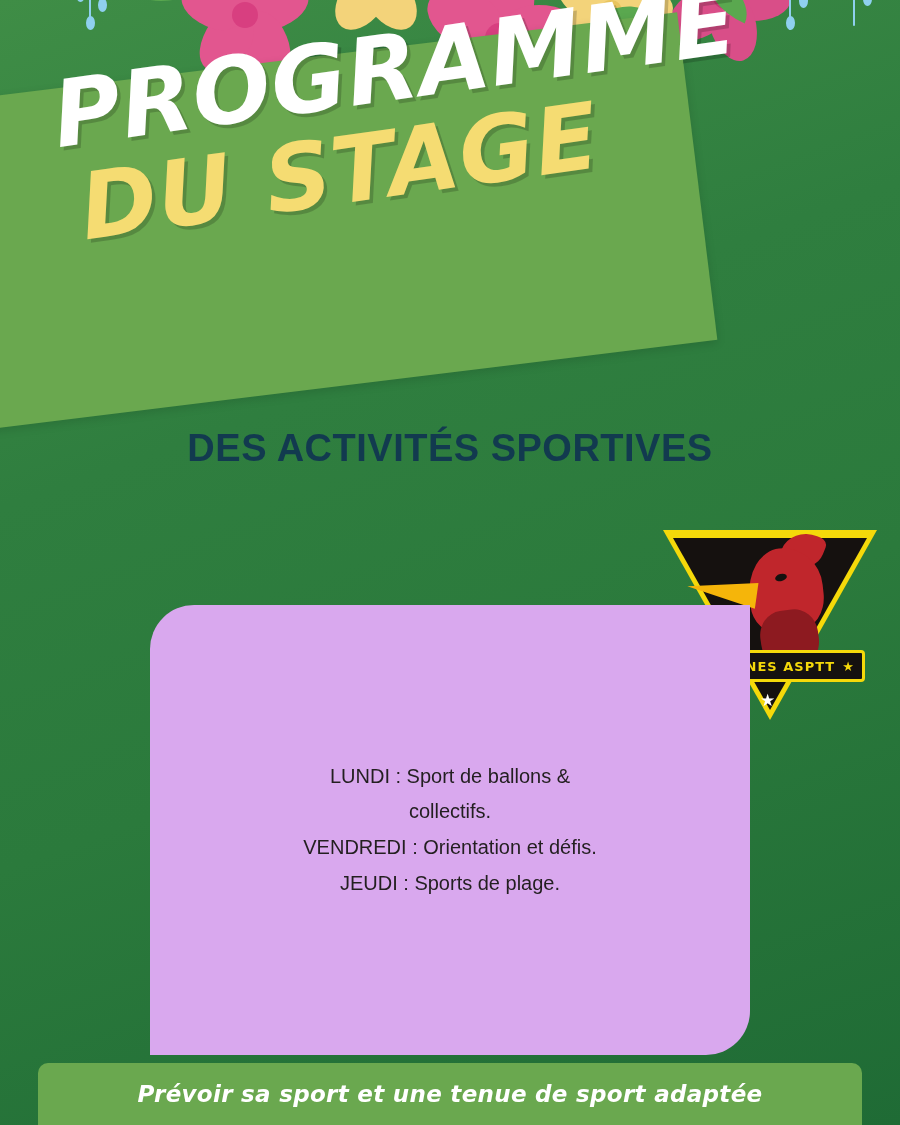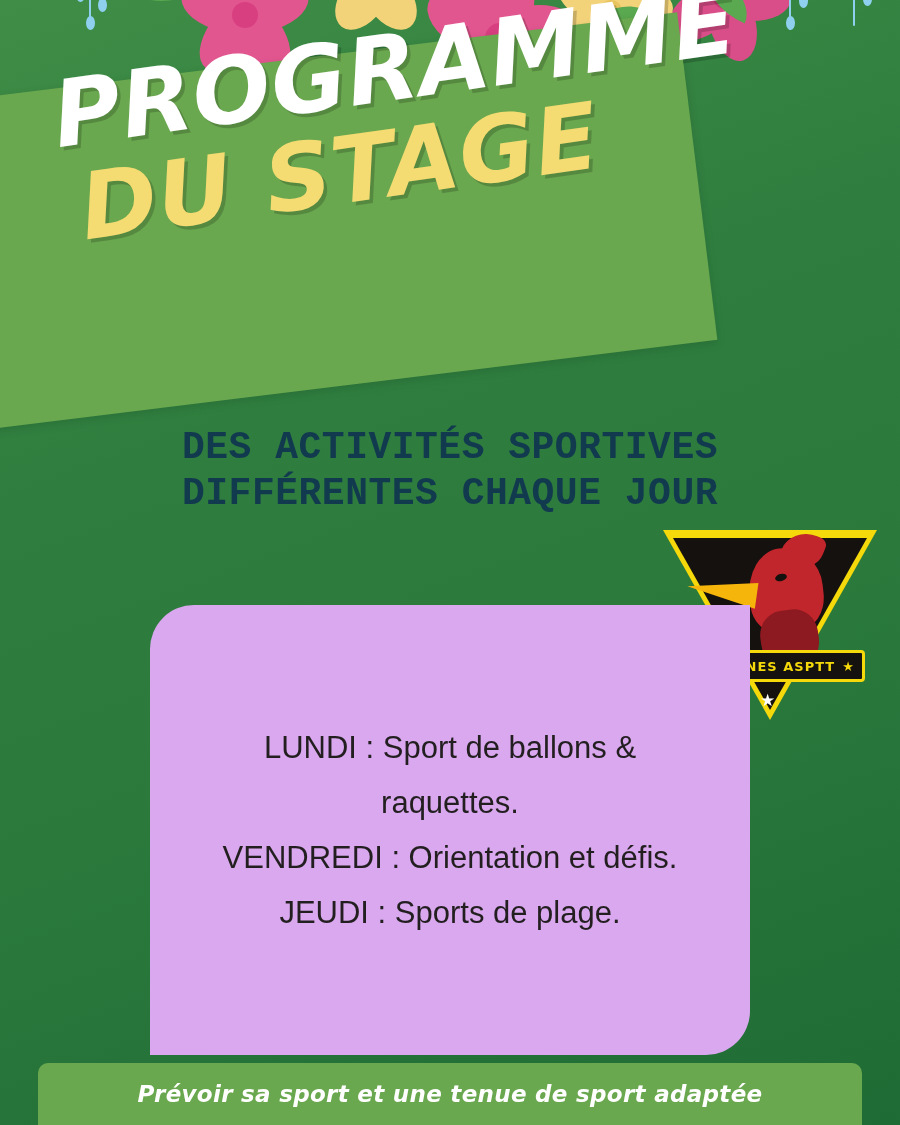--- a/index.html
+++ b/index.html
@@ -125,21 +125,21 @@
     top: 425px;
     width: 900px;
     text-align: center;
     color: #123a4f;
     font-family: "Liberation Sans", sans-serif;
     font-weight: bold;
     font-size: 38px;
     line-height: 1.22;
     letter-spacing: 0.5px;
   }
-  .headline div { padding: 0 40px; font-family: Liberation Mono, monospace; }
+  .headline div { padding: 0 40px; }
 
   
   .logo {
     position: absolute;
     right: 22px;
     top: 530px;
     width: 215px;
     height: 215px;
   }
   .logo .tri {
@@ -267,21 +267,21 @@
     border-radius: 44px 0 44px 0;
     display: flex;
     align-items: center;
     justify-content: center;
   }
   .card-list {
     width: 560px;
     text-align: center;
     color: #231f20;
     font-family: "Liberation Sans", sans-serif;
-    font-size: 31px;
+    font-size: 20px;
     line-height: 1.78;
   }
   .card-list div { padding: 0 6px; }
 
   
   .footer {
     position: absolute;
     left: 38px;
     bottom: 0;
     width: 824px;
@@ -381,21 +381,20 @@
 
   <div class="title-panel"></div>
 
   <div class="title-stack">
     <div class="title-main">PROGRAMME</div>
     <div class="title-sub">DU STAGE</div>
   </div>
 
   <div class="headline">
     <div>DES ACTIVITÉS SPORTIVES</div>
-    <div>DIFFÉRENTES CHAQUE JOUR</div>
   </div>
 
   <div class="logo">
     <div class="tri"></div>
     <div class="tri-inner"></div>
     <div class="bird-crest"></div>
     <div class="bird-head"></div>
     <div class="bird-neck"></div>
     <div class="beak"></div>
     <div class="eye"></div>
@@ -404,21 +403,21 @@
       <span class="star">★</span>
       <span class="ribbon-text">BESSINES ASPTT</span>
       <span class="star">★</span>
     </div>
     <div class="bottom-star">★</div>
   </div>
 
   <div class="card">
     <div class="card-list">
       <div>LUNDI : Sport de ballons &amp;</div>
-      <div>raquettes.</div>
+      <div>collectifs.</div>
       <div>VENDREDI : Orientation et défis.</div>
       <div>JEUDI : Sports de plage.</div>
     </div>
   </div>
 
   <div class="footer">
     <span class="footer-text">Prévoir sa sport et une tenue de sport adaptée</span>
   </div>
 
 </div>

